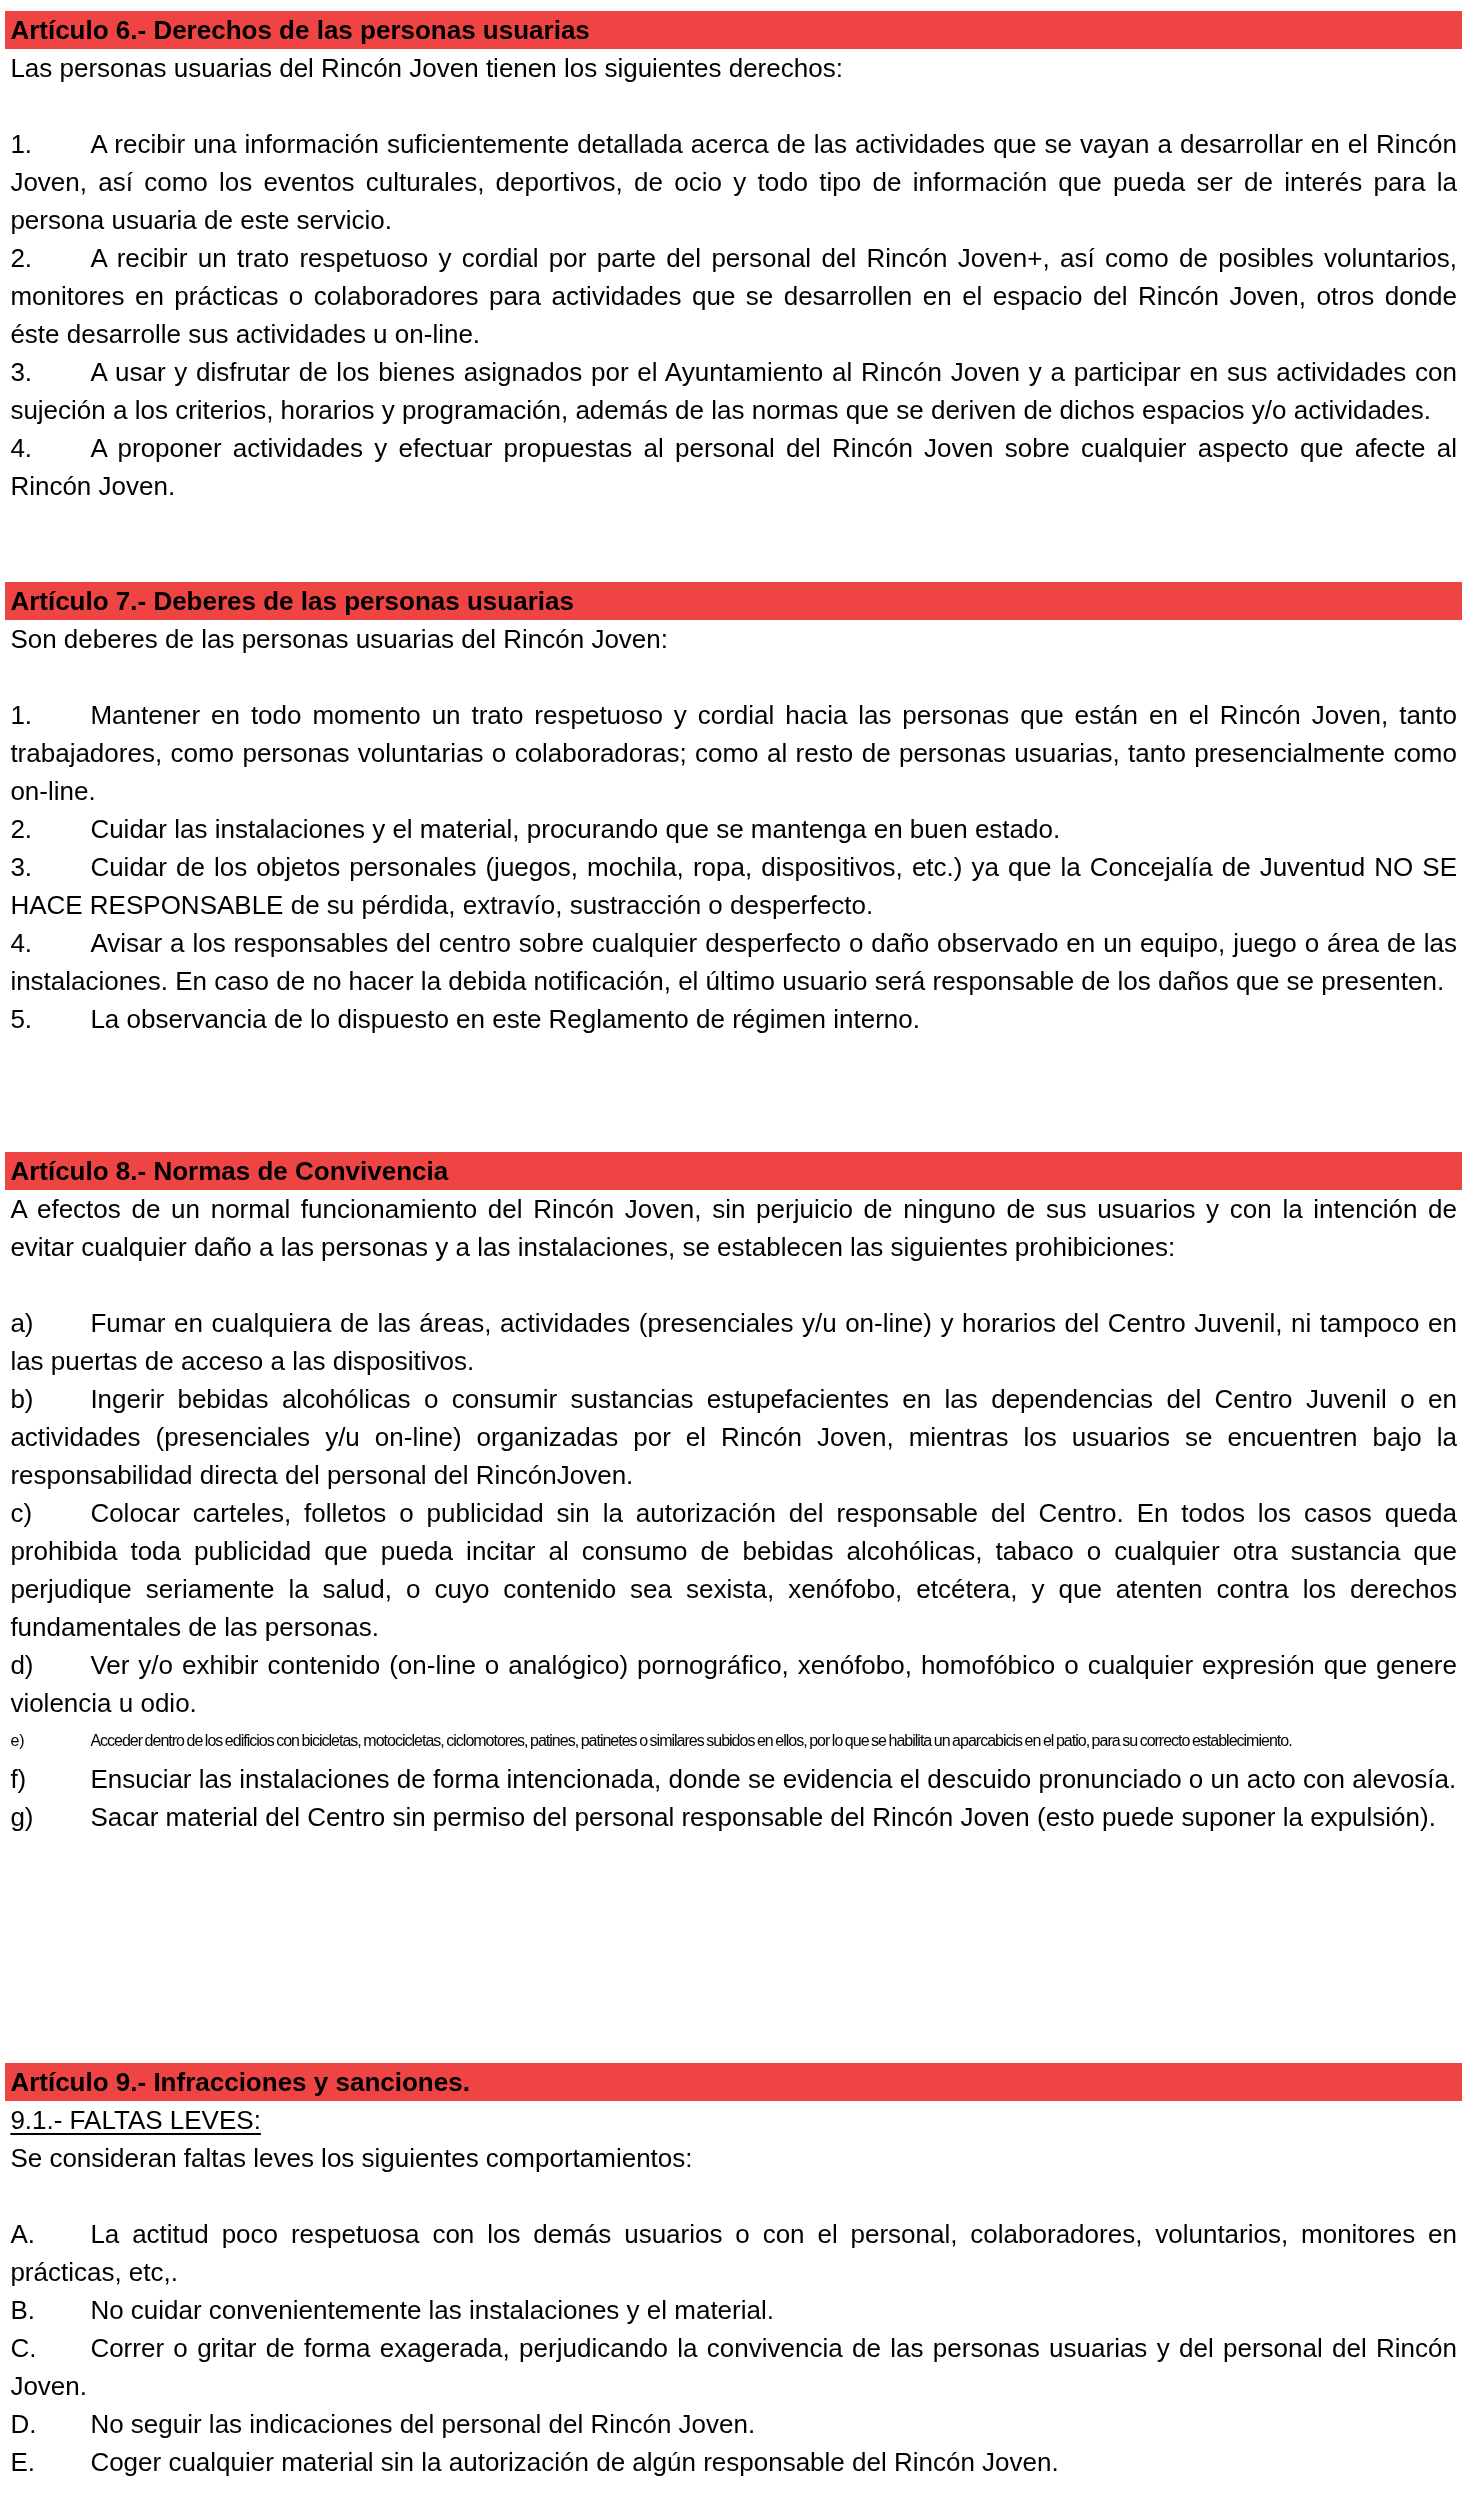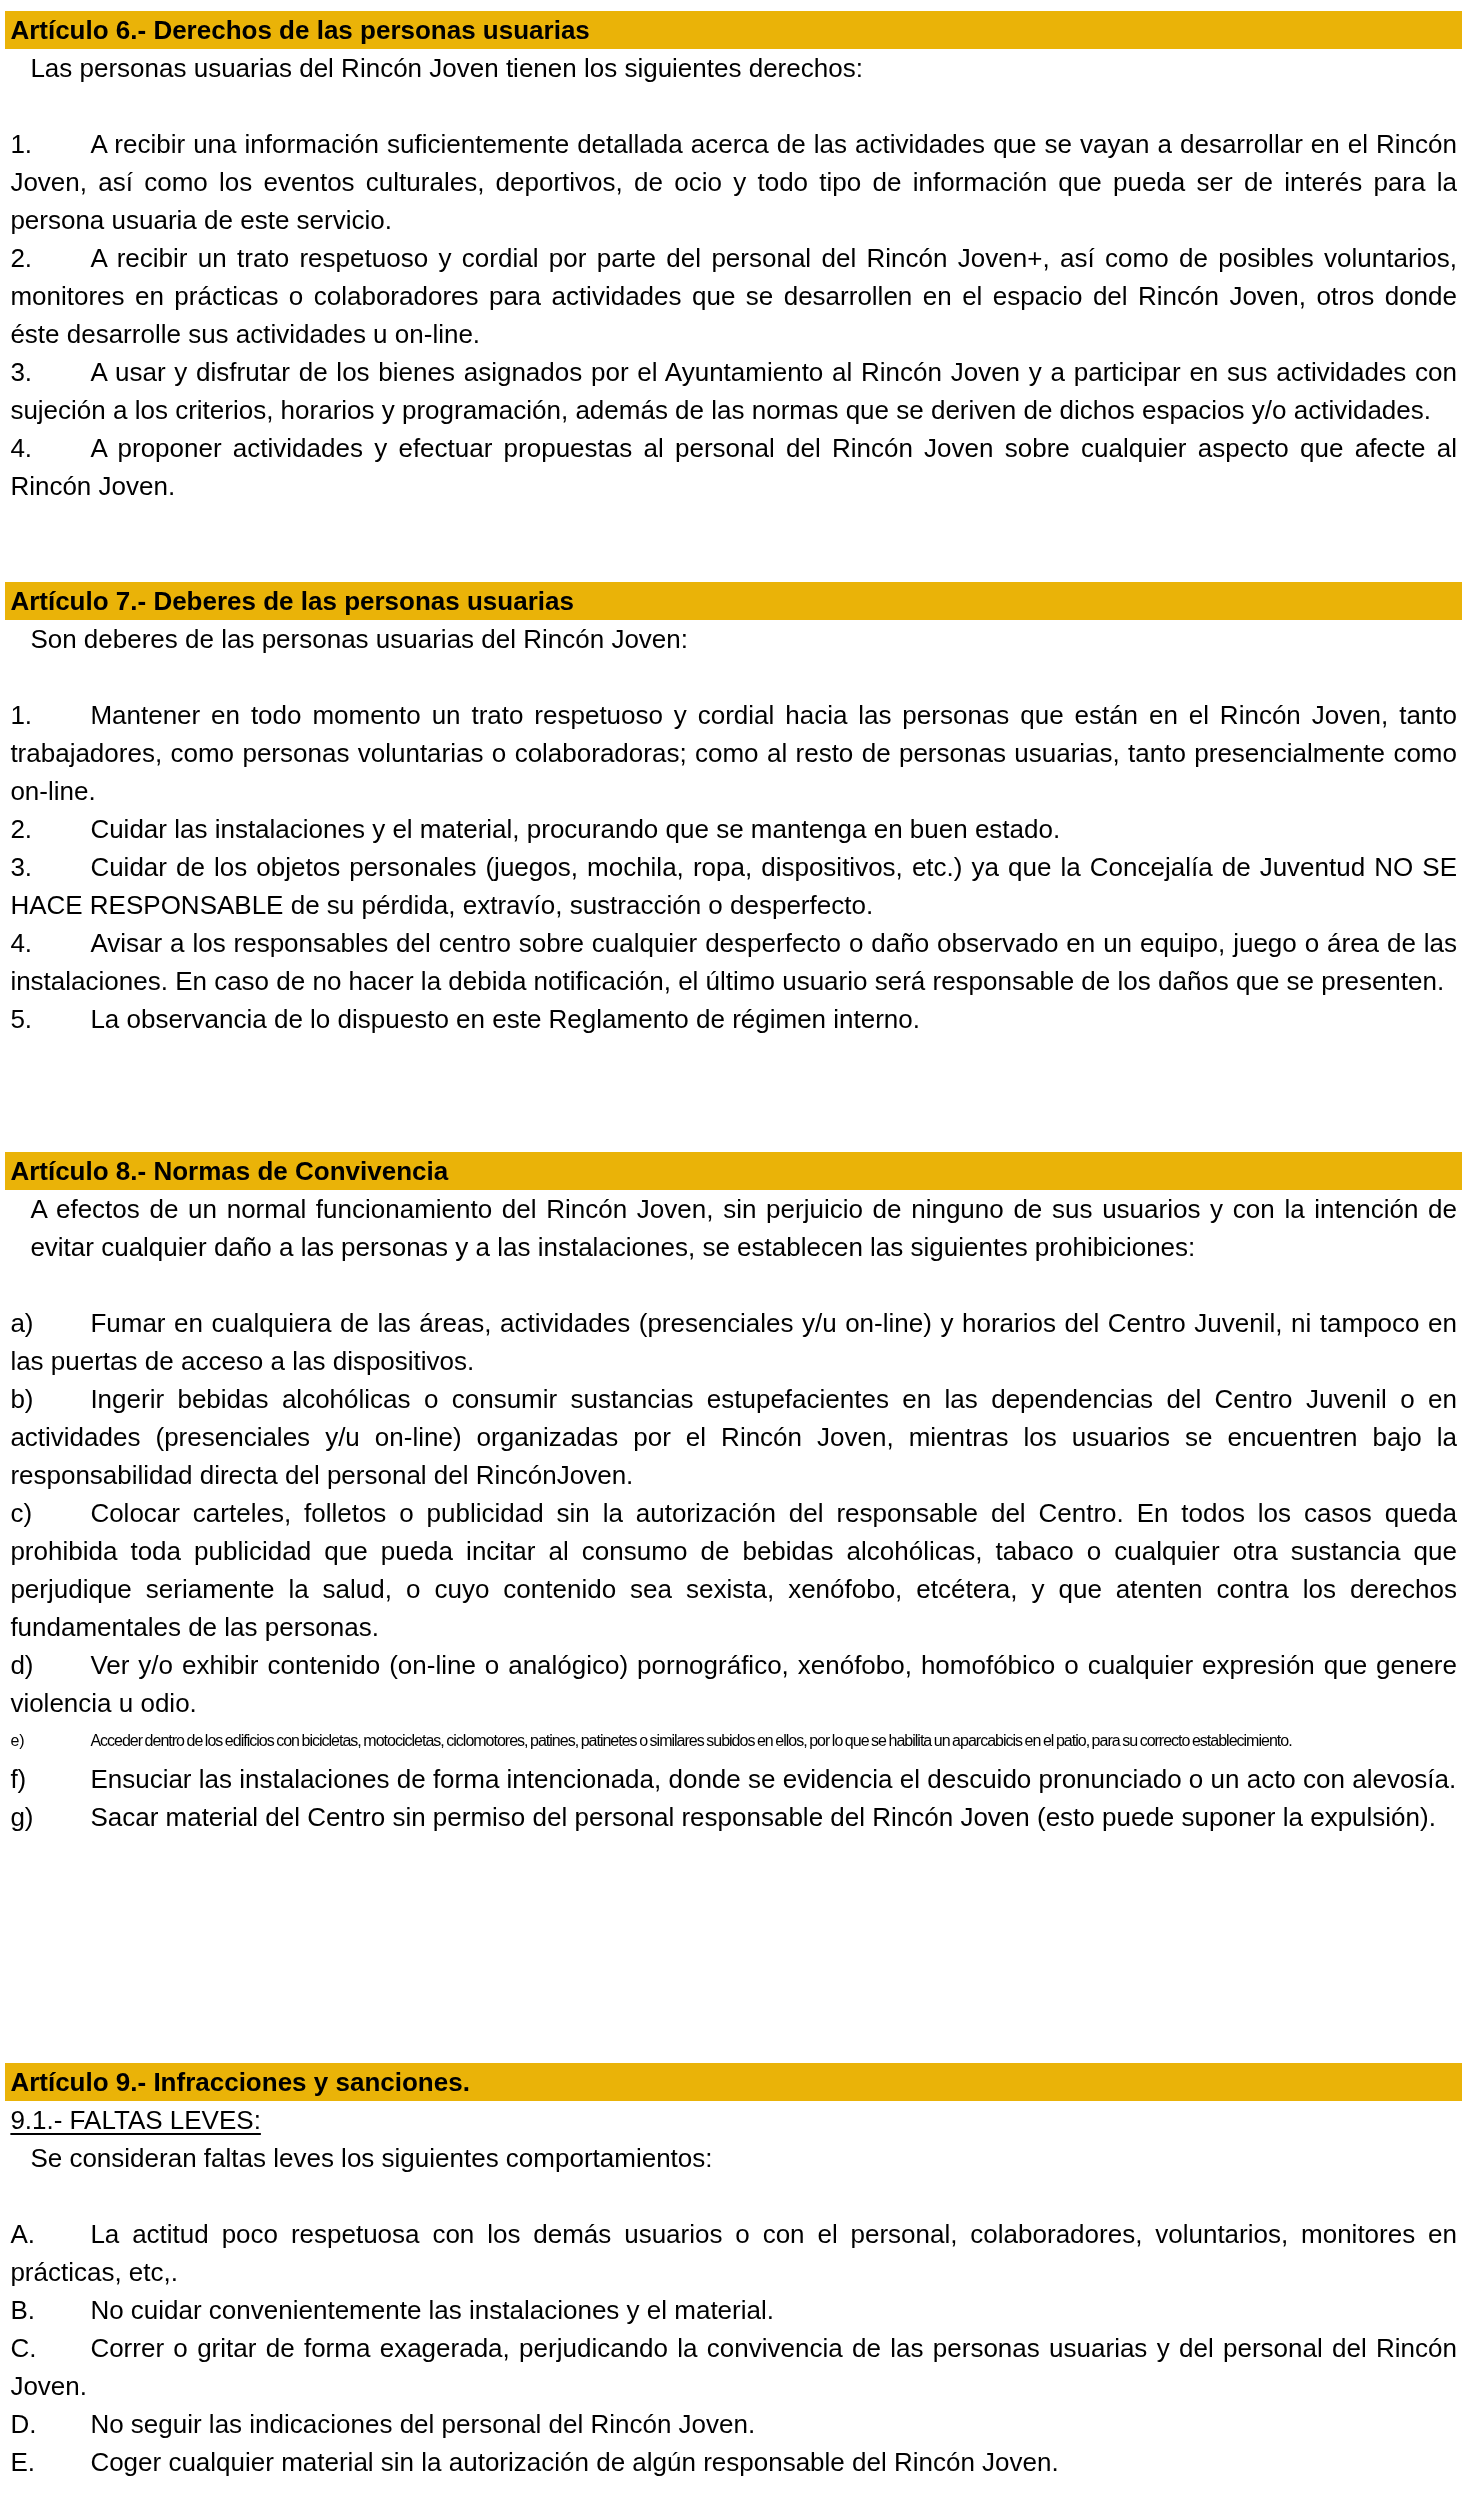--- a/index.html
+++ b/index.html
@@ -22,33 +22,32 @@
       left: 0;
       top: 0;
       width: 1470px;
     }
     .article {
       position: absolute;
       left: 5.2px;
       width: 1457px;
     }
     .heading {
-      background: #eab308;
+      background: #ef4444;
       font-weight: bold;
       height: 38px;
       line-height: 38px;
       padding-left: 5.2px;
       white-space: nowrap;
       font-size: 26px;
     }
     .para {
       padding-left: 5.2px;
       padding-right: 5.2px;
       text-align: justify;
-      margin-left: 20px;
     }
     .blank {
       height: 38px;
     }
     .item {
       position: relative;
       padding-left: 5.2px;
       padding-right: 5.2px;
       text-align: justify;
     }

